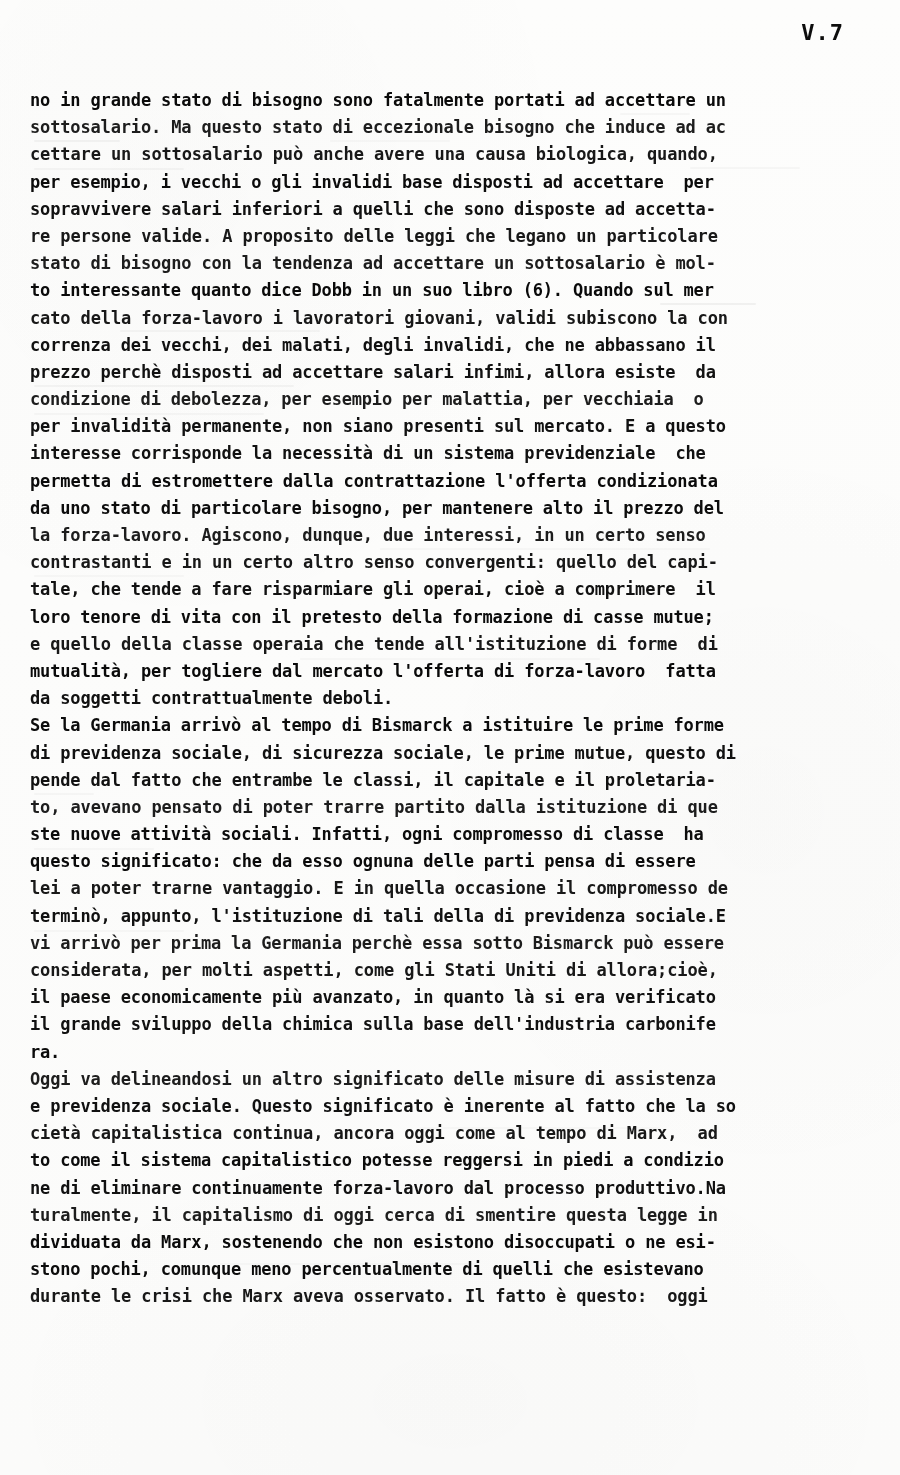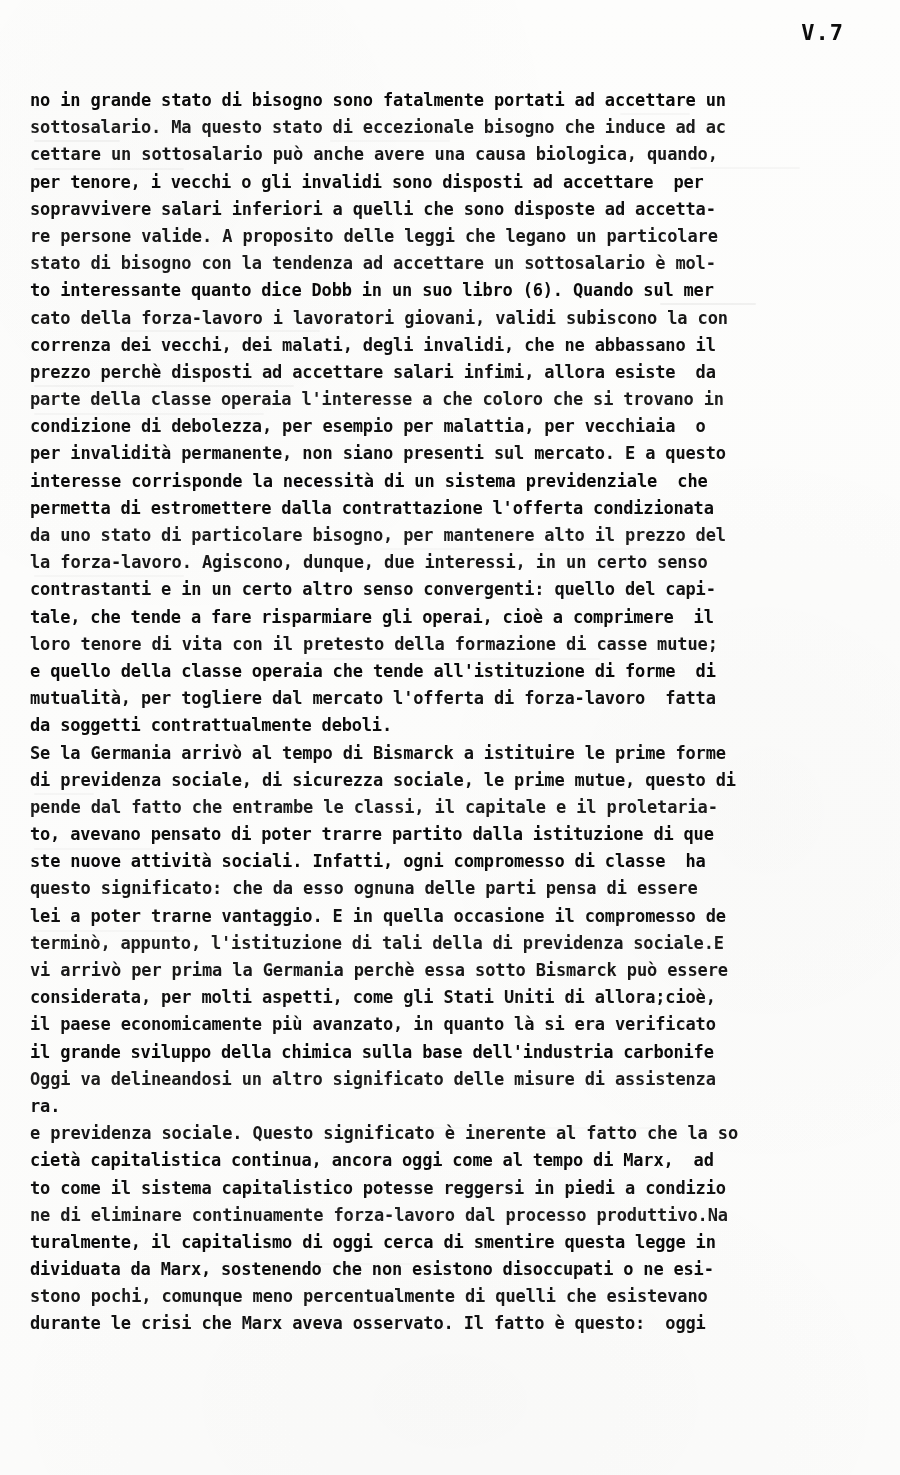--- a/index.html
+++ b/index.html
@@ -74,29 +74,28 @@
 <body>
 
 <div class="page">
 
   <div class="header">V.7</div>
 
   <div class="body-text">
       <div class="line">no in grande stato di bisogno sono fatalmente portati ad accettare un</div>
       <div class="line">sottosalario. Ma questo stato di eccezionale bisogno che induce ad ac</div>
       <div class="line">cettare un sottosalario può anche avere una causa biologica, quando,</div>
-      <div class="line">per tenore, i vecchi o gli invalidi sono disposti ad accettare  per</div>
+      <div class="line">per esempio, i vecchi o gli invalidi base disposti ad accettare  per</div>
       <div class="line">sopravvivere salari inferiori a quelli che sono disposte ad accetta-</div>
       <div class="line">re persone valide. A proposito delle leggi che legano un particolare</div>
       <div class="line">stato di bisogno con la tendenza ad accettare un sottosalario è mol-</div>
       <div class="line">to interessante quanto dice Dobb in un suo libro (6). Quando sul mer</div>
       <div class="line">cato della forza-lavoro i lavoratori giovani, validi subiscono la con</div>
       <div class="line">correnza dei vecchi, dei malati, degli invalidi, che ne abbassano il</div>
       <div class="line">prezzo perchè disposti ad accettare salari infimi, allora esiste  da</div>
-      <div class="line">parte della classe operaia l'interesse a che coloro che si trovano in</div>
       <div class="line">condizione di debolezza, per esempio per malattia, per vecchiaia  o</div>
       <div class="line">per invalidità permanente, non siano presenti sul mercato. E a questo</div>
       <div class="line">interesse corrisponde la necessità di un sistema previdenziale  che</div>
       <div class="line">permetta di estromettere dalla contrattazione l'offerta condizionata</div>
       <div class="line">da uno stato di particolare bisogno, per mantenere alto il prezzo del</div>
       <div class="line">la forza-lavoro. Agiscono, dunque, due interessi, in un certo senso</div>
       <div class="line">contrastanti e in un certo altro senso convergenti: quello del capi-</div>
       <div class="line">tale, che tende a fare risparmiare gli operai, cioè a comprimere  il</div>
       <div class="line">loro tenore di vita con il pretesto della formazione di casse mutue;</div>
       <div class="line">e quello della classe operaia che tende all'istituzione di forme  di</div>
@@ -107,22 +106,22 @@
       <div class="line">pende dal fatto che entrambe le classi, il capitale e il proletaria-</div>
       <div class="line">to, avevano pensato di poter trarre partito dalla istituzione di que</div>
       <div class="line">ste nuove attività sociali. Infatti, ogni compromesso di classe  ha</div>
       <div class="line">questo significato: che da esso ognuna delle parti pensa di essere</div>
       <div class="line">lei a poter trarne vantaggio. E in quella occasione il compromesso de</div>
       <div class="line">terminò, appunto, l'istituzione di tali della di previdenza sociale.E</div>
       <div class="line">vi arrivò per prima la Germania perchè essa sotto Bismarck può essere</div>
       <div class="line">considerata, per molti aspetti, come gli Stati Uniti di allora;cioè,</div>
       <div class="line">il paese economicamente più avanzato, in quanto là si era verificato</div>
       <div class="line">il grande sviluppo della chimica sulla base dell'industria carbonife</div>
+      <div class="line">ra.</div>
       <div class="line">Oggi va delineandosi un altro significato delle misure di assistenza</div>
-      <div class="line">ra.</div>
       <div class="line">e previdenza sociale. Questo significato è inerente al fatto che la so</div>
       <div class="line">cietà capitalistica continua, ancora oggi come al tempo di Marx,  ad</div>
       <div class="line">to come il sistema capitalistico potesse reggersi in piedi a condizio</div>
       <div class="line">ne di eliminare continuamente forza-lavoro dal processo produttivo.Na</div>
       <div class="line">turalmente, il capitalismo di oggi cerca di smentire questa legge in</div>
       <div class="line">dividuata da Marx, sostenendo che non esistono disoccupati o ne esi-</div>
       <div class="line">stono pochi, comunque meno percentualmente di quelli che esistevano</div>
       <div class="line">durante le crisi che Marx aveva osservato. Il fatto è questo:  oggi</div>
     </div>
 

